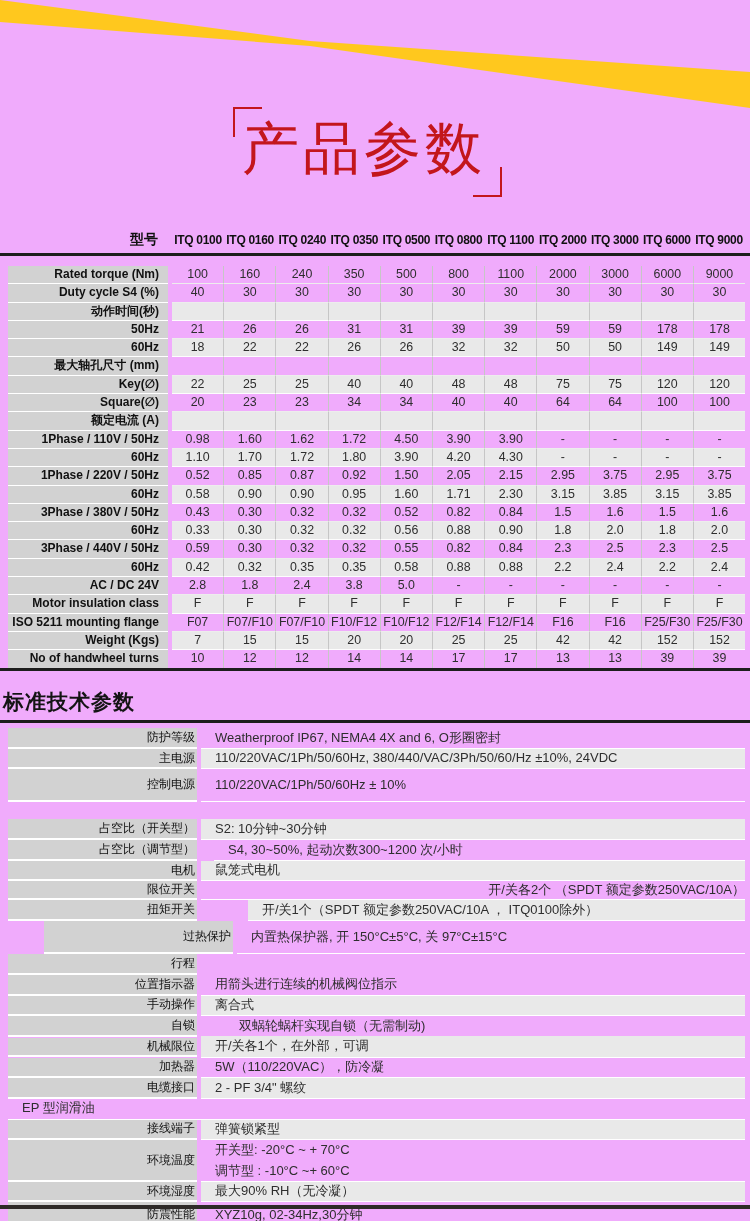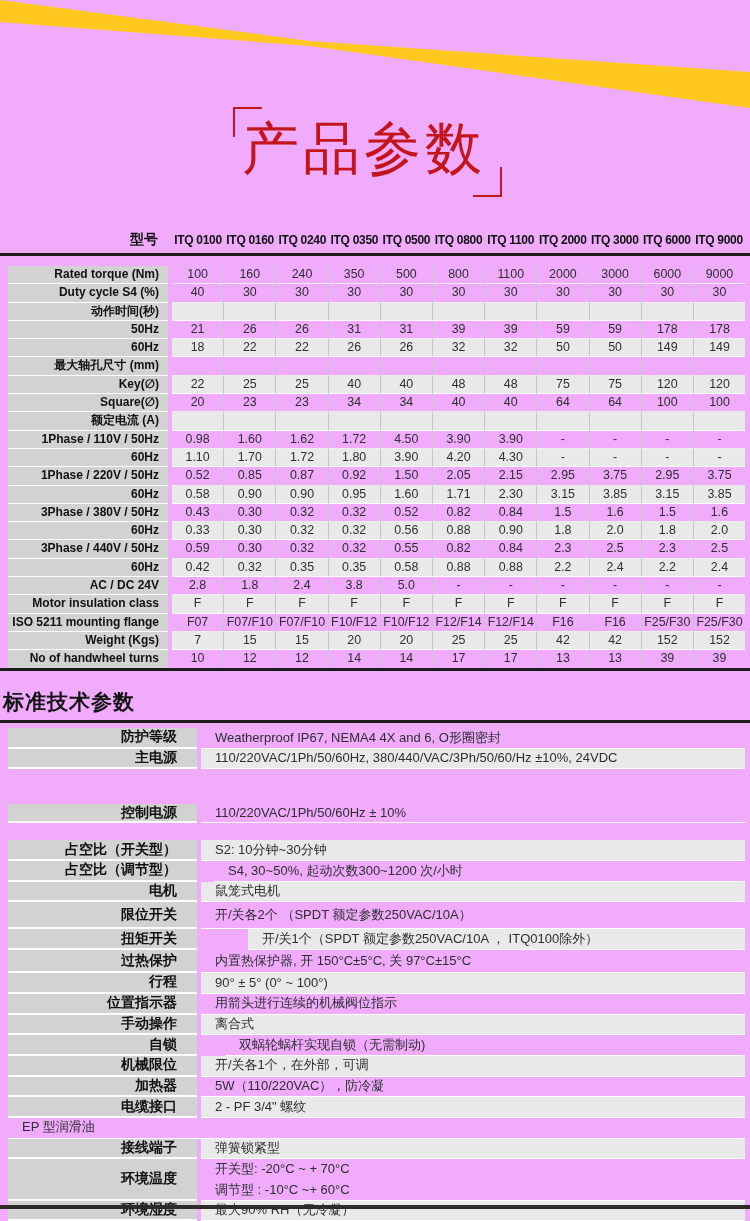--- a/index.html
+++ b/index.html
@@ -37,21 +37,21 @@
           white-space:nowrap;overflow:hidden;}
   .m-cell:last-child{border-right:none;}
   .m-row.shaded .m-cell{background:#e9e9e9;border-bottom-color:#fdfdfd;}
   
   .tech-heading{position:absolute;left:3px;top:688px;font-size:21px;font-weight:bold;
                 color:#141414;letter-spacing:1px;}
   .tech-table{position:absolute;left:8px;top:728px;width:737px;}
   .t-row{display:flex;}
   .t-label{width:189px;margin-right:4px;background:#d2d2d2;box-sizing:border-box;
            border-bottom:2px solid #fff;display:flex;align-items:center;justify-content:flex-end;
-           padding-right:20px;font-weight:bold;font-size:14px;color:#111;white-space:nowrap;}
+           padding-right:2px;font-weight:normal;font-size:12px;color:#111;white-space:nowrap;}
   .t-value{flex:1;box-sizing:border-box;padding-left:14px;display:flex;flex-direction:column;
            justify-content:center;font-size:13px;color:#2e2e2e;border-bottom:1px solid #fff;}
   .t-row.shaded .t-value{background:#e9e9e9;}
   .t-line{line-height:20.7px;white-space:nowrap;}
 </style>
 </head>
 <body>
 
 <div class="page">
 
@@ -408,21 +408,21 @@
         <div class="t-value">
           <div class="t-line">Weatherproof IP67, NEMA4 4X and 6, O形圈密封</div>
         </div>
       </div>
       <div class="t-row shaded" style="height: 20.7px;">
         <div class="t-label">主电源</div>
         <div class="t-value">
           <div class="t-line">110/220VAC/1Ph/50/60Hz, 380/440/VAC/3Ph/50/60/Hz ±10%, 24VDC</div>
         </div>
       </div>
-      <div class="t-row" style="height: 19px; margin-top: 35px;">
+      <div class="t-row" style="height: 33px;">
         <div class="t-label">控制电源</div>
         <div class="t-value">
           <div class="t-line">110/220VAC/1Ph/50/60Hz ± 10%</div>
         </div>
       </div>
       <div class="t-row shaded" style="height: 20.7px; margin-top: 17px;">
         <div class="t-label">占空比（开关型）</div>
         <div class="t-value">
           <div class="t-line">S2: 10分钟~30分钟</div>
         </div>
@@ -432,63 +432,60 @@
         <div class="t-value">
           <div class="t-line">S4, 30~50%, 起动次数300~1200 次/小时</div>
         </div>
       </div>
       <div class="t-row shaded" style="height: 20.7px;">
         <div class="t-label">电机</div>
         <div class="t-value">
           <div class="t-line">鼠笼式电机</div>
         </div>
       </div>
-      <div class="t-row" style="height: 27px;">
+      <div class="t-row" style="height: 19px; text-align: right;">
         <div class="t-label">限位开关</div>
         <div class="t-value">
           <div class="t-line">开/关各2个 （SPDT 额定参数250VAC/10A）</div>
         </div>
       </div>
       <div class="t-row shaded" style="height: 20.7px; gap: 47px;">
         <div class="t-label">扭矩开关</div>
         <div class="t-value">
           <div class="t-line">开/关1个（SPDT 额定参数250VAC/10A ， ITQ0100除外）</div>
         </div>
       </div>
-      <div class="t-row" style="height: 23px;">
+      <div class="t-row" style="height: 33px; margin-left: 36px;">
         <div class="t-label">过热保护</div>
         <div class="t-value">
           <div class="t-line">内置热保护器, 开 150°C±5°C, 关 97°C±15°C</div>
         </div>
       </div>
       <div class="t-row shaded" style="height: 20.7px;">
         <div class="t-label">行程</div>
-        <div class="t-value">
-          <div class="t-line">90° ± 5° (0° ~ 100°)</div>
-        </div>
       </div>
       <div class="t-row" style="height: 20.7px;">
         <div class="t-label">位置指示器</div>
         <div class="t-value">
           <div class="t-line">用箭头进行连续的机械阀位指示</div>
         </div>
       </div>
       <div class="t-row shaded" style="height: 20.7px;">
         <div class="t-label">手动操作</div>
         <div class="t-value">
           <div class="t-line">离合式</div>
         </div>
       </div>
       <div class="t-row" style="height: 20.7px; gap: 24px;">
         <div class="t-label">自锁</div>
         <div class="t-value">
           <div class="t-line">双蜗轮蜗杆实现自锁（无需制动)</div>
         </div>
       </div>
-      <div class="t-row shaded" style="height: 20.7px;">
+      <div class="t-row shaded" style="height: 20.7px; align-items: center;">
         <div class="t-label">机械限位</div>
         <div class="t-value">
           <div class="t-line">开/关各1个，在外部，可调</div>
         </div>
       </div>
       <div class="t-row" style="height: 20.7px;">
         <div class="t-label">加热器</div>
         <div class="t-value">
           <div class="t-line">5W（110/220VAC），防冷凝</div>
         </div>

